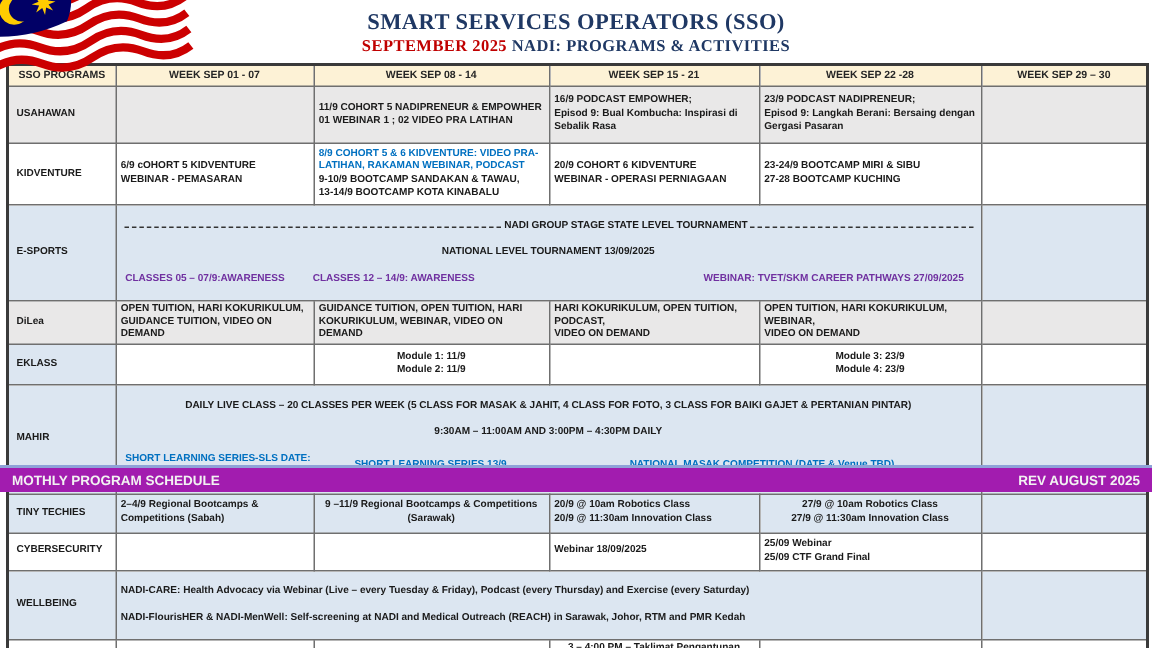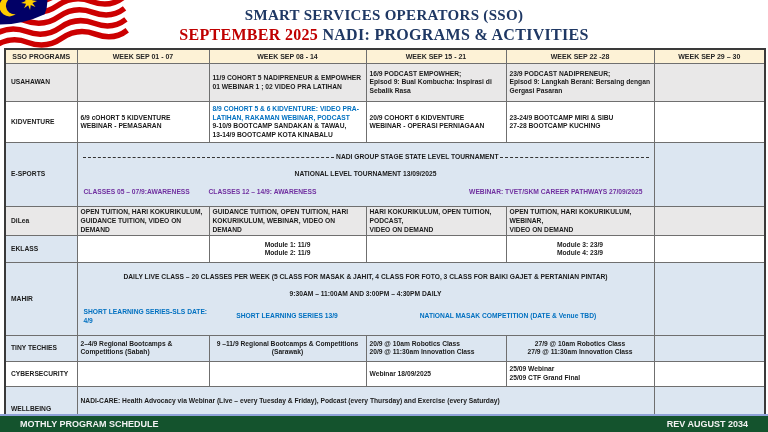--- a/index.html
+++ b/index.html
@@ -1,27 +1,27 @@
 <!DOCTYPE html>
 <html><head>
 <meta charset="utf-8">
 <style>
   * { box-sizing: border-box; margin: 0; padding: 0; }
   html,body { width:768px; height:432px; overflow:hidden; background:#fff; }
-  .page { position:relative; width:768px; height:432px; background:#fff;
+  .page { position:relative; width:768px; height:328px; background:#fff;
           font-family:"Liberation Sans", sans-serif; }
 
   
   .flag { position:absolute; top:-6px; left:-10px; width:140px; height:72px; }
 
   
   .titleblock { text-align:center; padding-top:6px; line-height:1.25;
                 font-family:"Liberation Serif", serif; font-weight:bold; }
   .title-l1 { font-size:15px; color:#1f3864; letter-spacing:.3px; }
-  .title-l2 { font-size:16px; color:#1f3864; letter-spacing:.3px;text-align:center; }
+  .title-l2 { font-size:11px; color:#1f3864; letter-spacing:.3px;text-align:center; }
   .title-red { color:#c00000; }
 
   
   table.sched { border-collapse:collapse; margin:3px 4px 0 4px; width:760px;
                 table-layout:fixed; border:2px solid #3a3a3a; }
   .sched th, .sched td { border:1px solid #6f6f6f; vertical-align:middle;
                          padding:1px 3px; white-space:pre-line; overflow:hidden; }
   .sched th { background:#fdf2d6; font-size:7px; font-weight:bold; color:#262626;
               text-align:center; }
   td.lbl { font-size:7px; font-weight:bold; color:#1e2a4a; padding-left:5px; }
@@ -35,23 +35,23 @@
 
   .dashline { display:flex; align-items:center; }
   .dashfill { flex:1; border-top:1px dashed #333; height:0; margin:0 2px; }
   .dashfill.wide { flex:1.7; }
   .threecol { display:grid; grid-template-columns:128px 157px 1fr; align-items:center; }
   .threecol > span { text-align:center; }
   .threecol > span:first-child { text-align:left; padding-left:3px; }
   .threecol.esp > span:nth-child(2) { text-align:left; }
   .threecol.esp > span:nth-child(3) { text-align:right; padding-right:8px; }
   .footerbar { position:absolute; left:0; bottom:0; width:768px; height:18px;
-               background:#14532d; border-top:2px solid #8fa2d8;
+               background:#a21caf; border-top:2px solid #8fa2d8;
                display:flex; justify-content:space-between; align-items:center;
-               padding:0 20px; color:#f2f2f2; font-size:9px; font-weight:600; }
+               padding:0 8px; color:#f2f2f2; font-size:9px; font-weight:600; }
 </style>
 </head>
 <body>
 
 <div class="page">
 
   <svg class="flag" viewBox="0 0 140 72">
     <g transform="rotate(-7 8 34)">
       <path d="M2 8 q17 -9 34 0 t34 0 t34 0 t32 0" stroke="#cc0001" stroke-width="5.5" fill="none"></path>
       <path d="M2 19 q17 -9 34 0 t34 0 t34 0 t32 0" stroke="#cc0001" stroke-width="5.5" fill="none"></path>
@@ -201,16 +201,16 @@
 (SSO:NERA)</td>
         <td></td>
         <td></td>
       </tr>
 
     </tbody>
   </table>
 
   <div class="footerbar">
     <span>MOTHLY PROGRAM SCHEDULE</span>
-    <span>REV AUGUST 2034</span>
+    <span>REV AUGUST 2025</span>
   </div>
 
 </div>
 
 </body></html>

